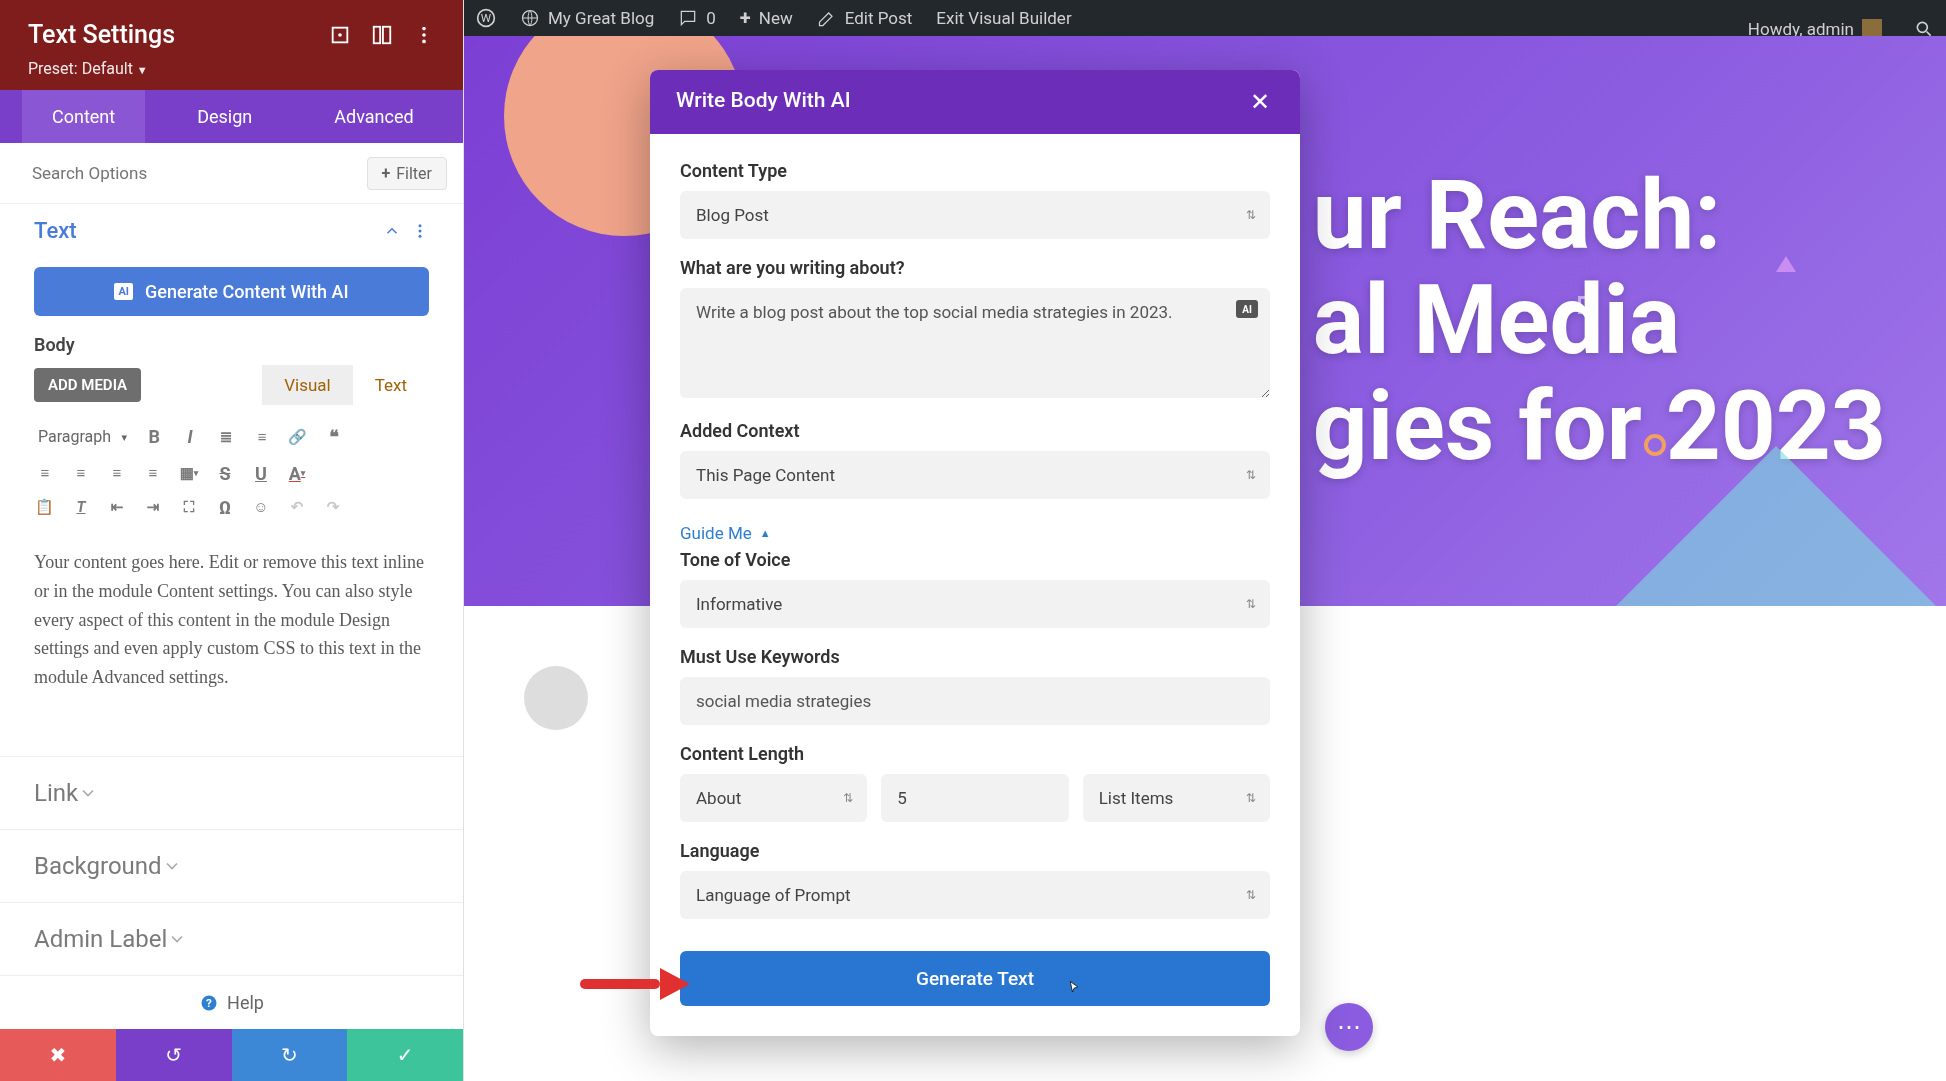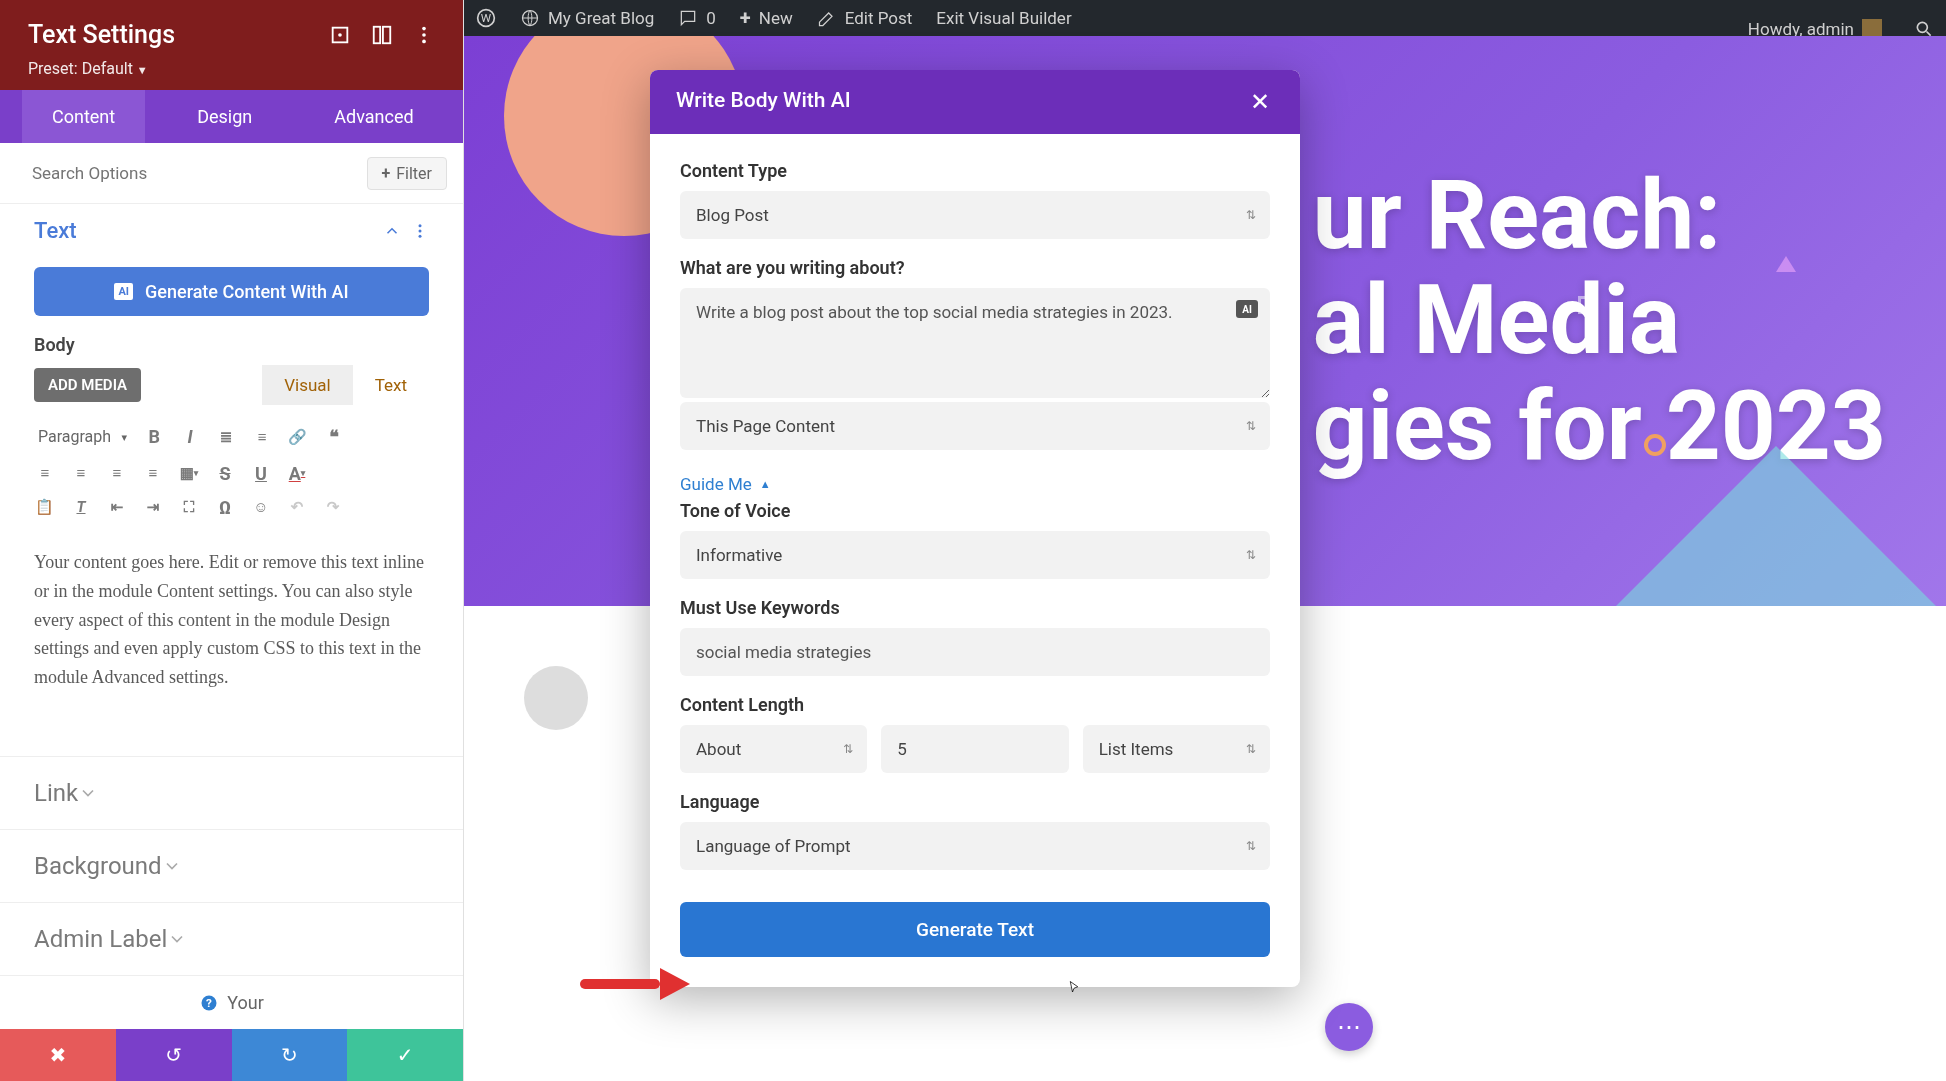--- a/index.html
+++ b/index.html
@@ -269,21 +269,21 @@
       <svg viewBox="0 0 24 24">
         <path d="M6 9l6 6 6-6" stroke="#aaa" fill="none" stroke-width="2"></path>
       </svg>
     </div>
 
   <div class="help-row">
     <svg viewBox="0 0 24 24">
         <circle cx="12" cy="12" r="9" fill="#2e7fd1"></circle>
         <text x="12" y="17" text-anchor="middle" font-size="14" fill="#fff" font-weight="700">?</text>
       </svg>
-    <span>Your</span>
+    <span>Help</span>
   </div>
   <div class="footer-btns">
     <div class="fb-cancel">✖</div>
     <div class="fb-undo">↺</div>
     <div class="fb-redo">↻</div>
     <div class="fb-save">✓</div>
   </div>
 </div>
 
 <div class="canvas">
@@ -315,20 +315,21 @@
     <div class="m-select">
         <span>Blog Post</span>
       </div>
 
     <div class="m-label">What are you writing about?</div>
     <div class="ta-wrap">
       <textarea class="m-textarea" style="">Write a blog post about the top social media strategies in 2023.</textarea>
       <div class="ta-ai">AI</div>
     </div>
 
+    <div class="m-label">Added Context</div>
     <div class="m-select">
         <span>This Page Content</span>
       </div>
 
     <div class="guide">
         <span>Guide Me</span>
         <span style="font-size:11px">▲</span>
       </div>
 
     <div class="m-label" style="margin-top:6px">Tone of Voice</div>

